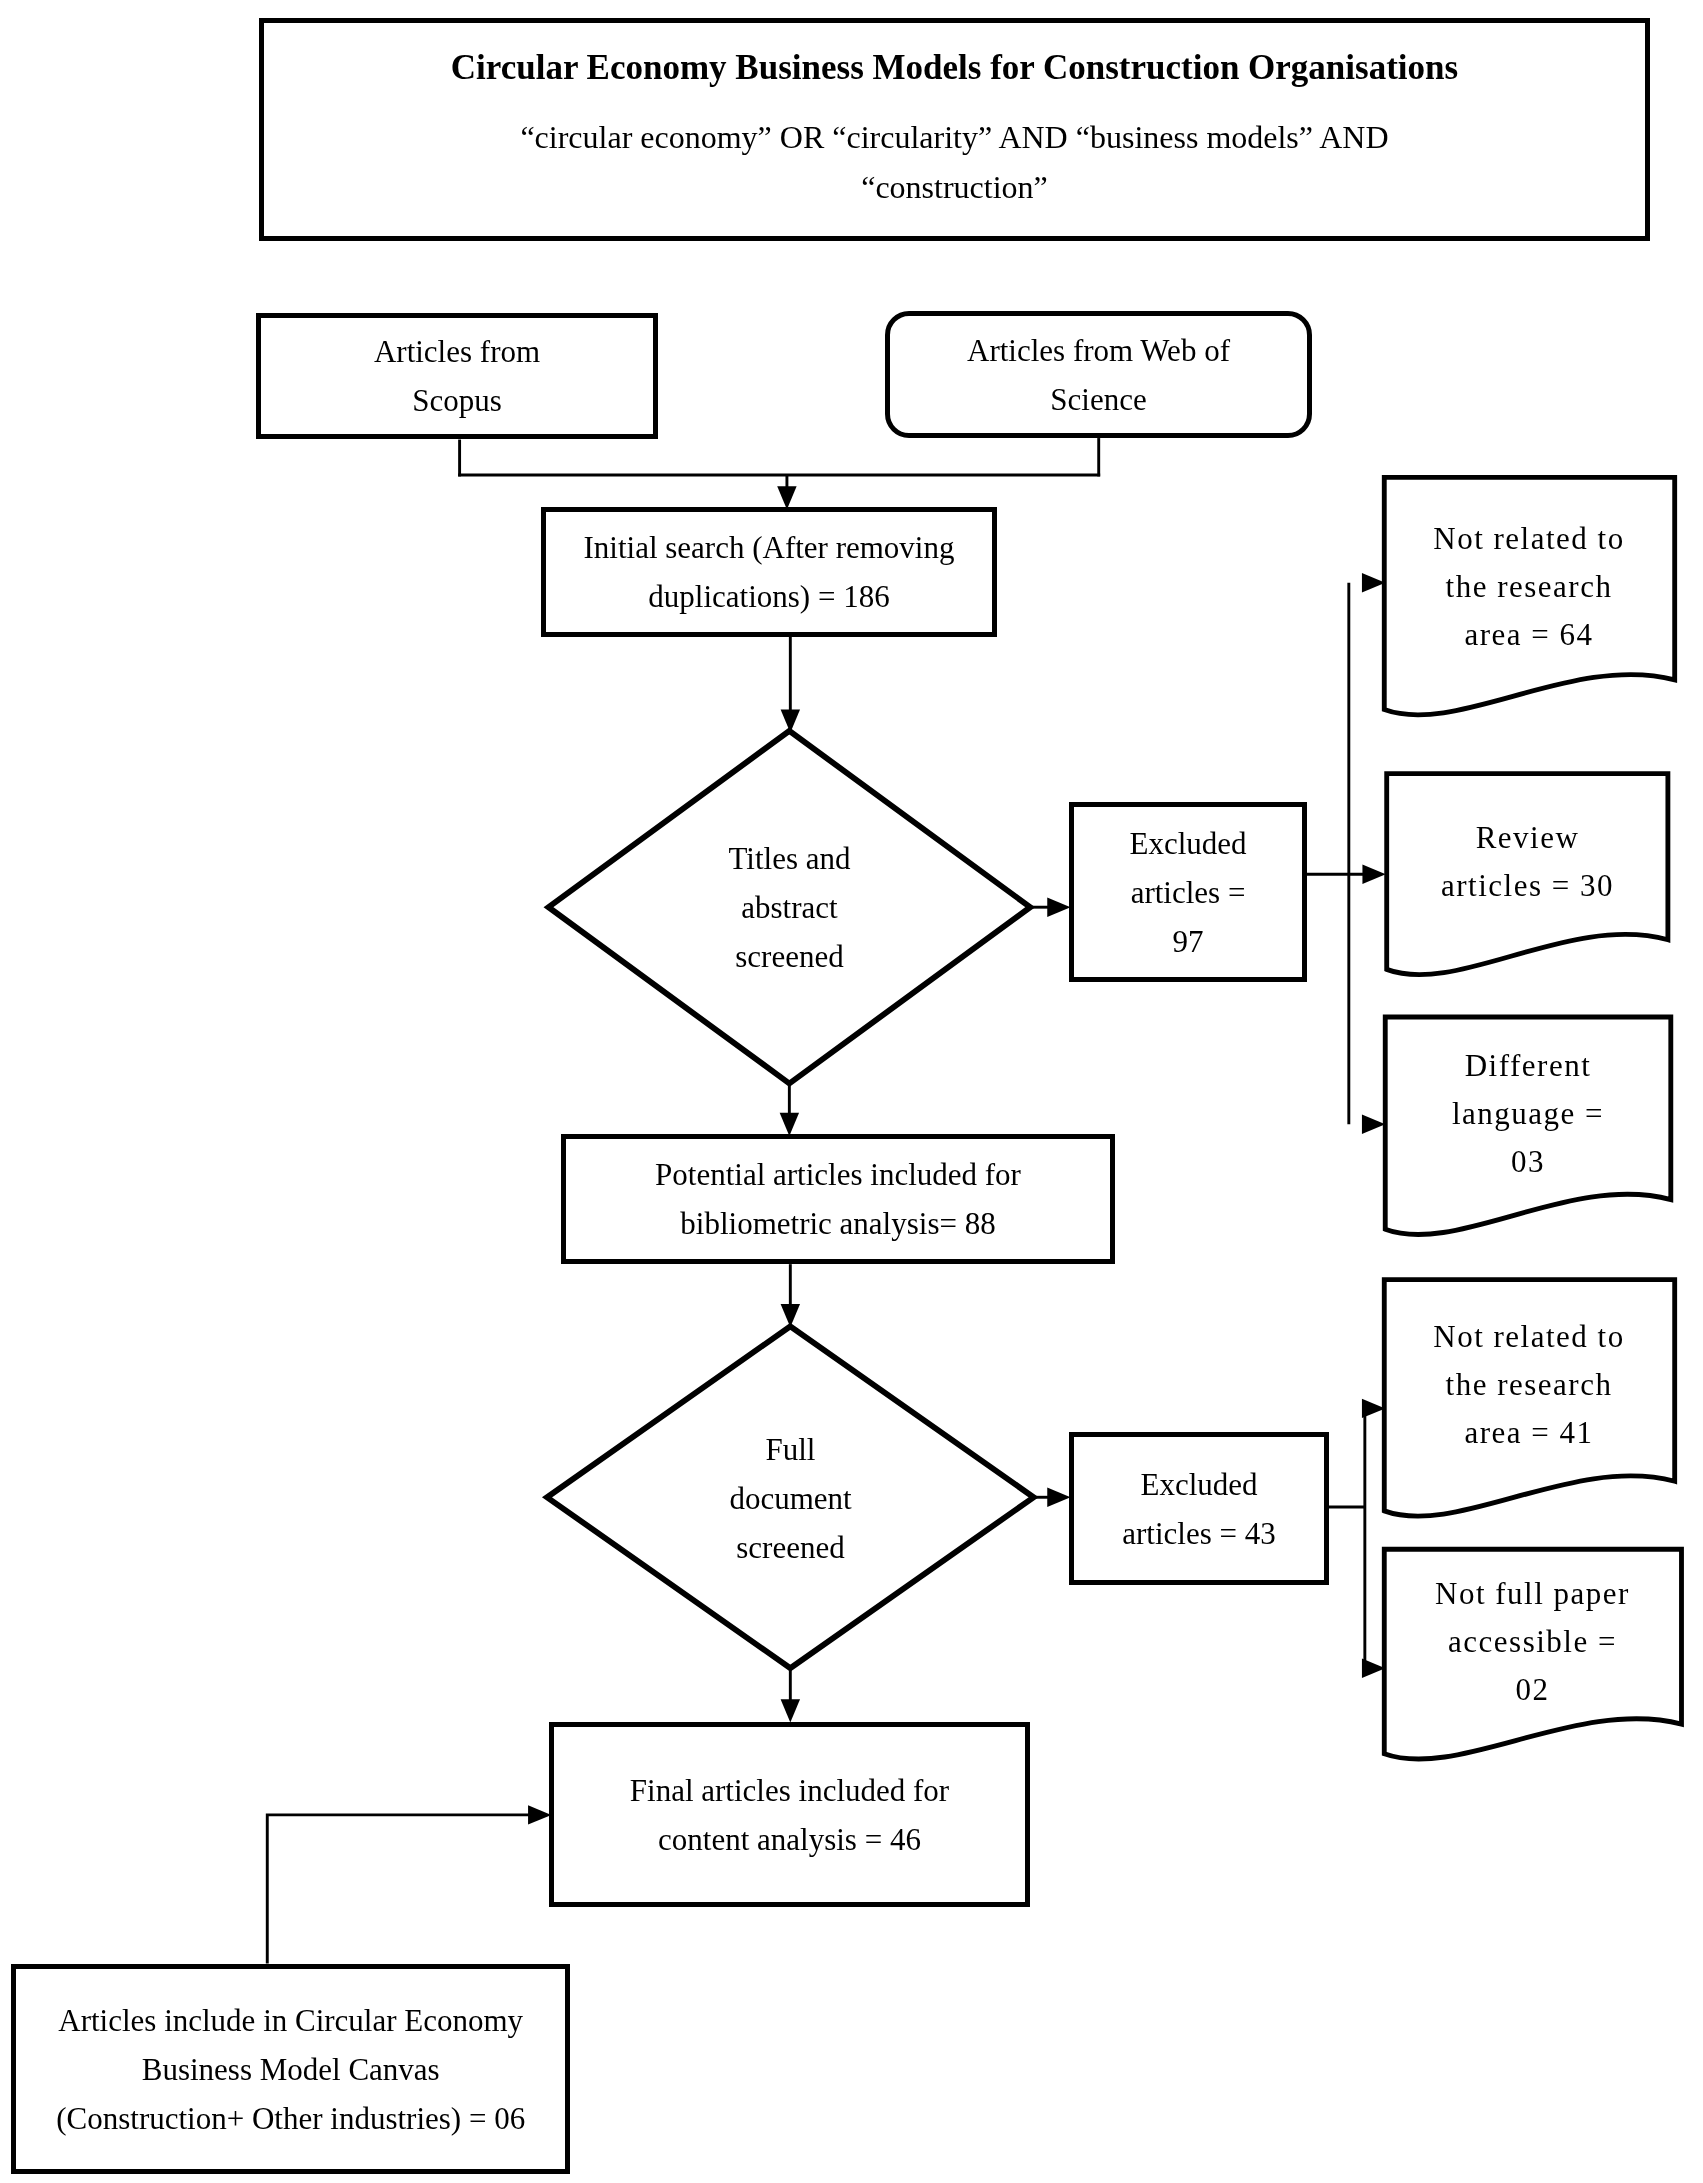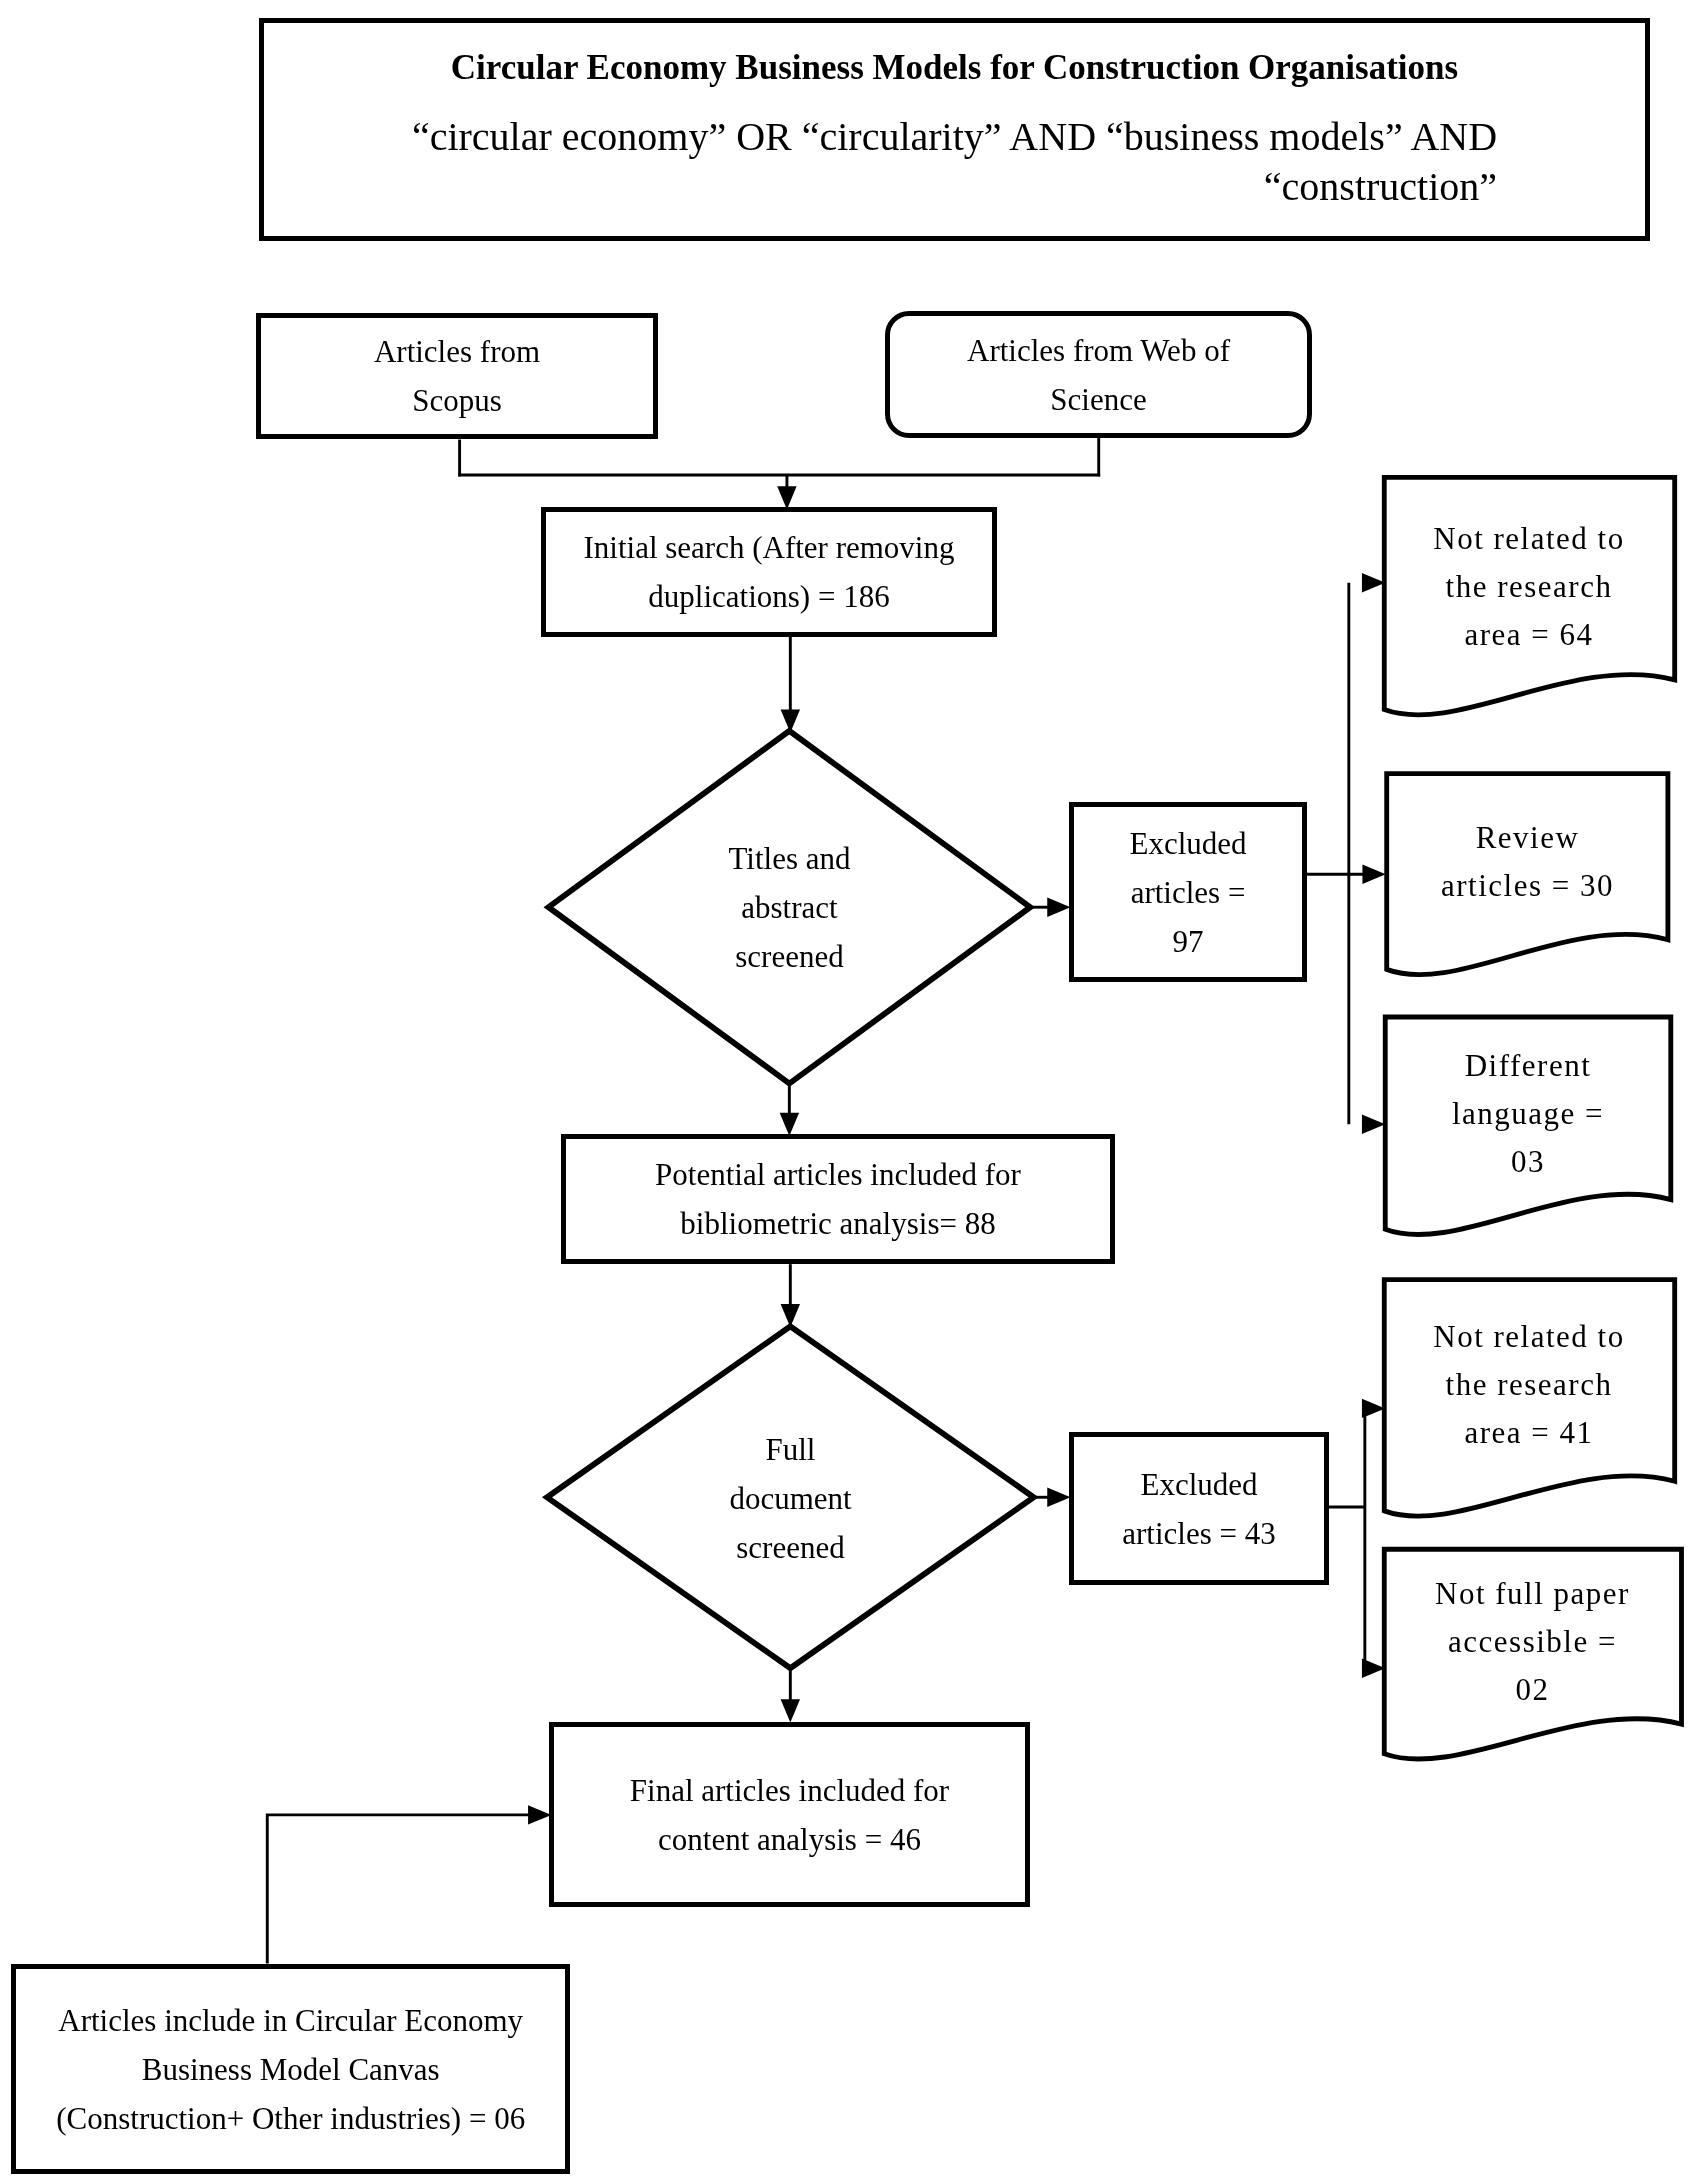--- a/index.html
+++ b/index.html
@@ -17,21 +17,21 @@
     display:flex;flex-direction:column;align-items:center;justify-content:center;
     text-align:center;z-index:2;font-family:Liberation Serif, serif;
   }
   .label{
     position:absolute;display:flex;flex-direction:column;align-items:center;justify-content:center;
     text-align:center;z-index:3;
   }
   .t64 div{font-size:31px;line-height:49px;white-space:nowrap;}
   .doc-label div{font-size:31px;line-height:48px;letter-spacing:1.5px;white-space:nowrap;}
   .title-heading{font-size:35px;font-weight:700;line-height:42px;margin-bottom:22.3px;white-space:nowrap;}
-  .title-query div{font-size:40px;line-height:50px;white-space:nowrap;text-align:right;}
+  .title-query div{font-size:32px;line-height:50px;white-space:nowrap;}
 
   
   #title-box{left:259px;top:18px;width:1391px;height:223px;}
   #scopus-box{left:256px;top:313px;width:402px;height:126px;}
   #wos-box{left:885px;top:311px;width:427px;height:127px;border-radius:24px;}
   #initial-box{left:541px;top:507px;width:456px;height:130px;}
   #excluded97-box{left:1069px;top:802px;width:238px;height:180px;}
   #potential-box{left:531px;top:1134px;width:554px;height:130px;margin-left:30px;}
   #excluded43-box{left:1069px;top:1432px;width:260px;height:153px;}
   #final-box{left:549px;top:1722px;width:481px;height:185px;}

